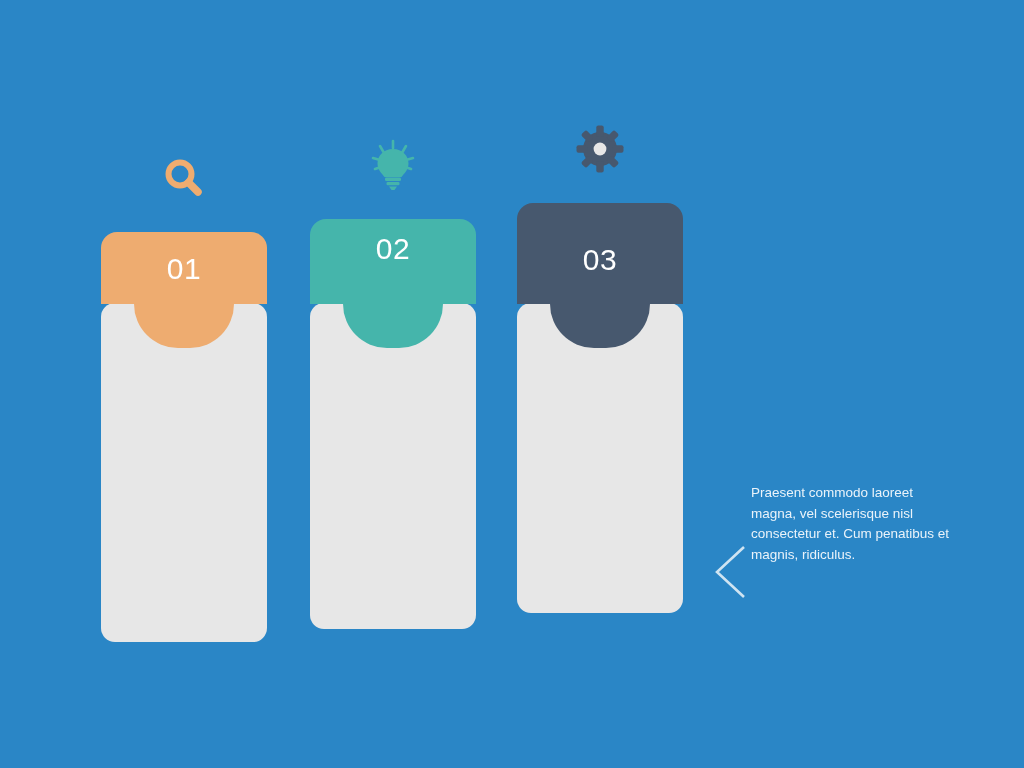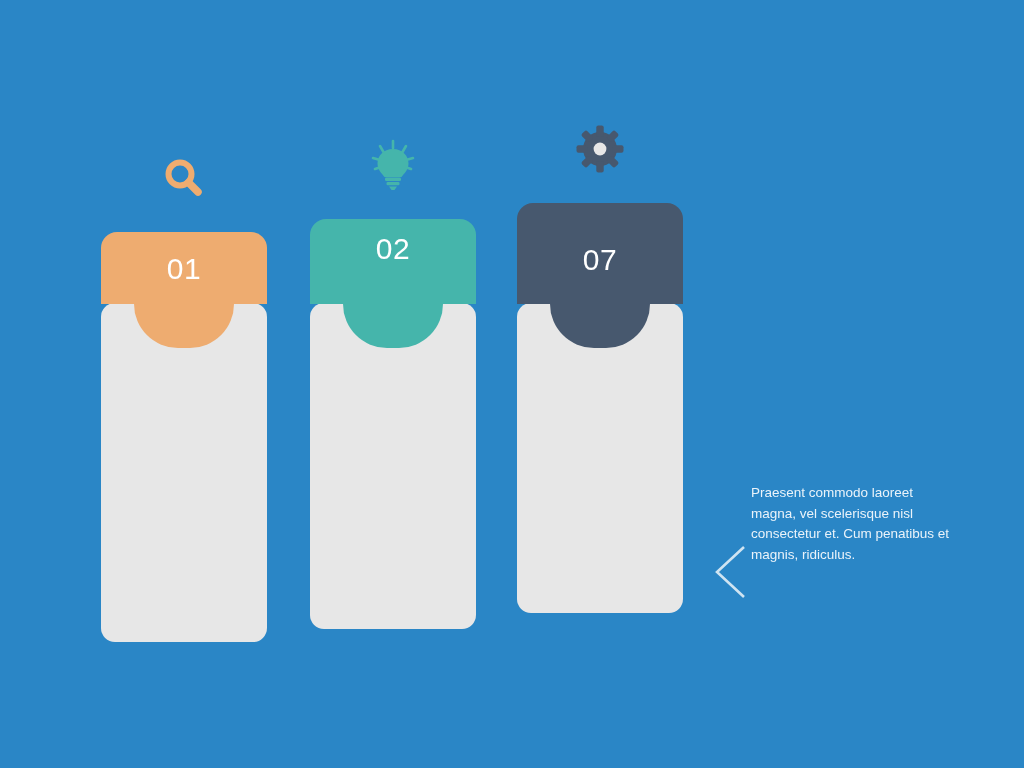--- a/index.html
+++ b/index.html
@@ -158,21 +158,21 @@
         <rect x="16" y="38.5" width="16" height="3.6" rx="1.4" fill="#45b5ab"></rect>
         <rect x="17.5" y="43" width="13" height="3.2" rx="1.3" fill="#45b5ab"></rect>
         <path d="M20 47.5 L28 47.5 L25.5 51 L22.5 51 Z" fill="#45b5ab"></path>
       </svg>
     </div>
   </div>
 
   <div class="step" id="step3">
     <div class="step-body"></div>
     <div class="step-header" style="background:#47586e;">
-      <span class="step-number">07</span>
+      <span class="step-number">03</span>
     </div>
     <div class="step-lobe" style="background:#47586e;"></div>
     <div class="step-text">Curabitur blandit tempus porttitor. Maecenas sed diam sit magna.</div>
     <div class="step-icon">
       <svg width="48" height="48" viewBox="0 0 48 48" aria-hidden="true">
         <g fill="#47586e">
           <circle cx="24" cy="24" r="17"></circle>
           <g>
             <rect x="20.3" y="0.5" width="7.4" height="11" rx="2"></rect>
             <rect x="20.3" y="36.5" width="7.4" height="11" rx="2"></rect>

